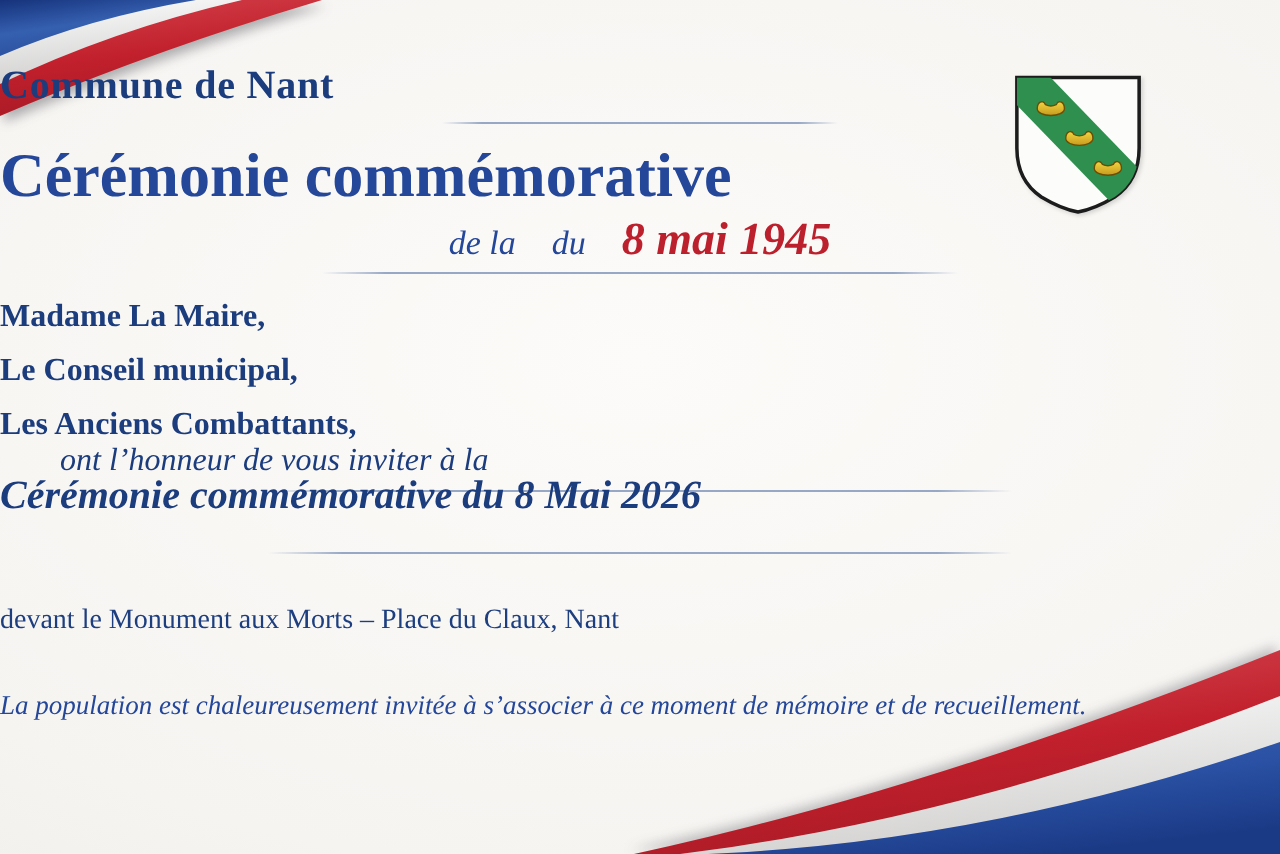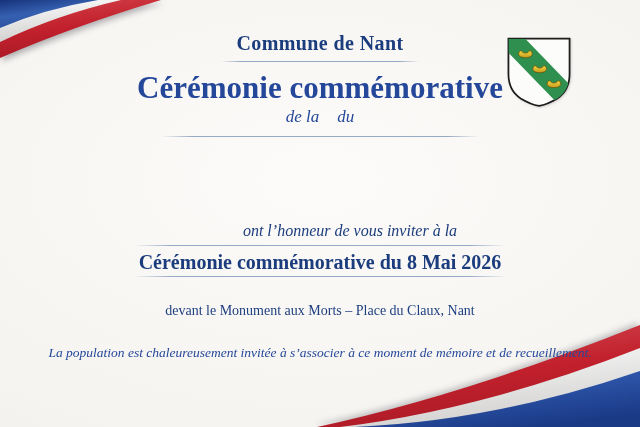--- a/index.html
+++ b/index.html
@@ -6,36 +6,36 @@
   .page{
     position:relative;width:640px;height:427px;overflow:hidden;
     background:
       radial-gradient(ellipse 130% 110% at 50% 42%, #fcfbf9 0%, #f6f4f1 55%, #eceae6 92%, #e6e4df 100%);
     font-family:"Liberation Serif","DejaVu Serif",serif;
   }
   .ribbon{position:absolute;pointer-events:none;}
   .ribbon-tl{top:0;left:0;filter:drop-shadow(2px 3px 3px rgba(50,50,60,.38));}
   .ribbon-br{bottom:0;right:0;filter:drop-shadow(-2px -2px 3px rgba(50,50,60,.30));}
   .coat{position:absolute;left:505px;top:36px;filter:drop-shadow(1px 1px 1px rgba(0,0,0,.15));}
-  .txt{position:absolute;left:0;width:100%;text-align:center;}
+  .txt{position:absolute;left:0;width:100%;}
   .commune{top:32px;font-size:20px;font-weight:bold;color:#1b3c7d;letter-spacing:.4px;}
   .rule{position:absolute;left:50%;transform:translateX(-50%);height:1px;
     background:linear-gradient(to right,rgba(145,164,195,0),rgba(145,164,195,.95) 10%,rgba(145,164,195,.95) 90%,rgba(145,164,195,0));}
   .rule1{top:61px;width:198px;}
   .rule2{top:136px;width:318px;}
   .rule3{top:245px;width:372px;}
   .rule4{top:276px;width:372px;}
   .main-title{top:70px;font-size:31px;font-weight:bold;color:#24479a;}
   .subtitle{top:107px;display:flex;justify-content:center;align-items:baseline;gap:18px;
     font-style:italic;color:#24479a;font-size:17px;}
   .subtitle .hl{font-size:23px;font-weight:bold;color:#bd202d;}
   .hosts{top:150px;color:#1b3c7d;font-weight:bold;font-size:16px;}
   .hosts div{margin-bottom:9px;}
   .invite{top:222px;font-style:italic;font-size:16px;color:#1b3c7d;margin-left:30px;}
-  .event-name{top:251px;font-size:20px;font-weight:bold;color:#1b3c7d;}
+  .event-name{top:237px;font-size:20px;font-weight:bold;font-style:italic;color:#1b3c7d;}
   .event-time{top:281px;font-size:16px;font-weight:bold;color:#1b3c7d;}
   .event-location{top:303px;font-size:14px;color:#1e3f7f;}
   .closing{top:345px;font-size:13.5px;font-style:italic;color:#24479a;}
 </style>
 </head>
 <body>
 
 <div class="page">
 
   <svg class="ribbon ribbon-tl" width="172" height="80" viewBox="0 0 172 80">
@@ -108,23 +108,29 @@
   </svg>
 
   <div class="txt commune">Commune de Nant</div>
   <div class="rule rule1"></div>
 
   <div class="txt main-title">Cérémonie commémorative</div>
 
   <div class="txt subtitle">
     <span>de la</span>
     <span>du</span>
+    <span class="hl">8 mai 1945</span>
   </div>
   <div class="rule rule2"></div>
 
+  <div class="txt hosts">
+    <div>Madame La Maire,</div>
+    <div>Le Conseil municipal,</div>
+    <div>Les Anciens Combattants,</div>
+  </div>
 
   <div class="txt invite">ont l’honneur de vous inviter à la</div>
 
   <div class="rule rule3"></div>
   <div class="txt event-name">Cérémonie commémorative du 8 Mai 2026</div>
   <div class="rule rule4"></div>
 
   <div class="txt closing">La population est chaleureusement invitée à s’associer à ce moment de mémoire et de recueillement.</div>
 
   <div class="txt event-location">devant le Monument aux Morts – Place du Claux, Nant</div>

